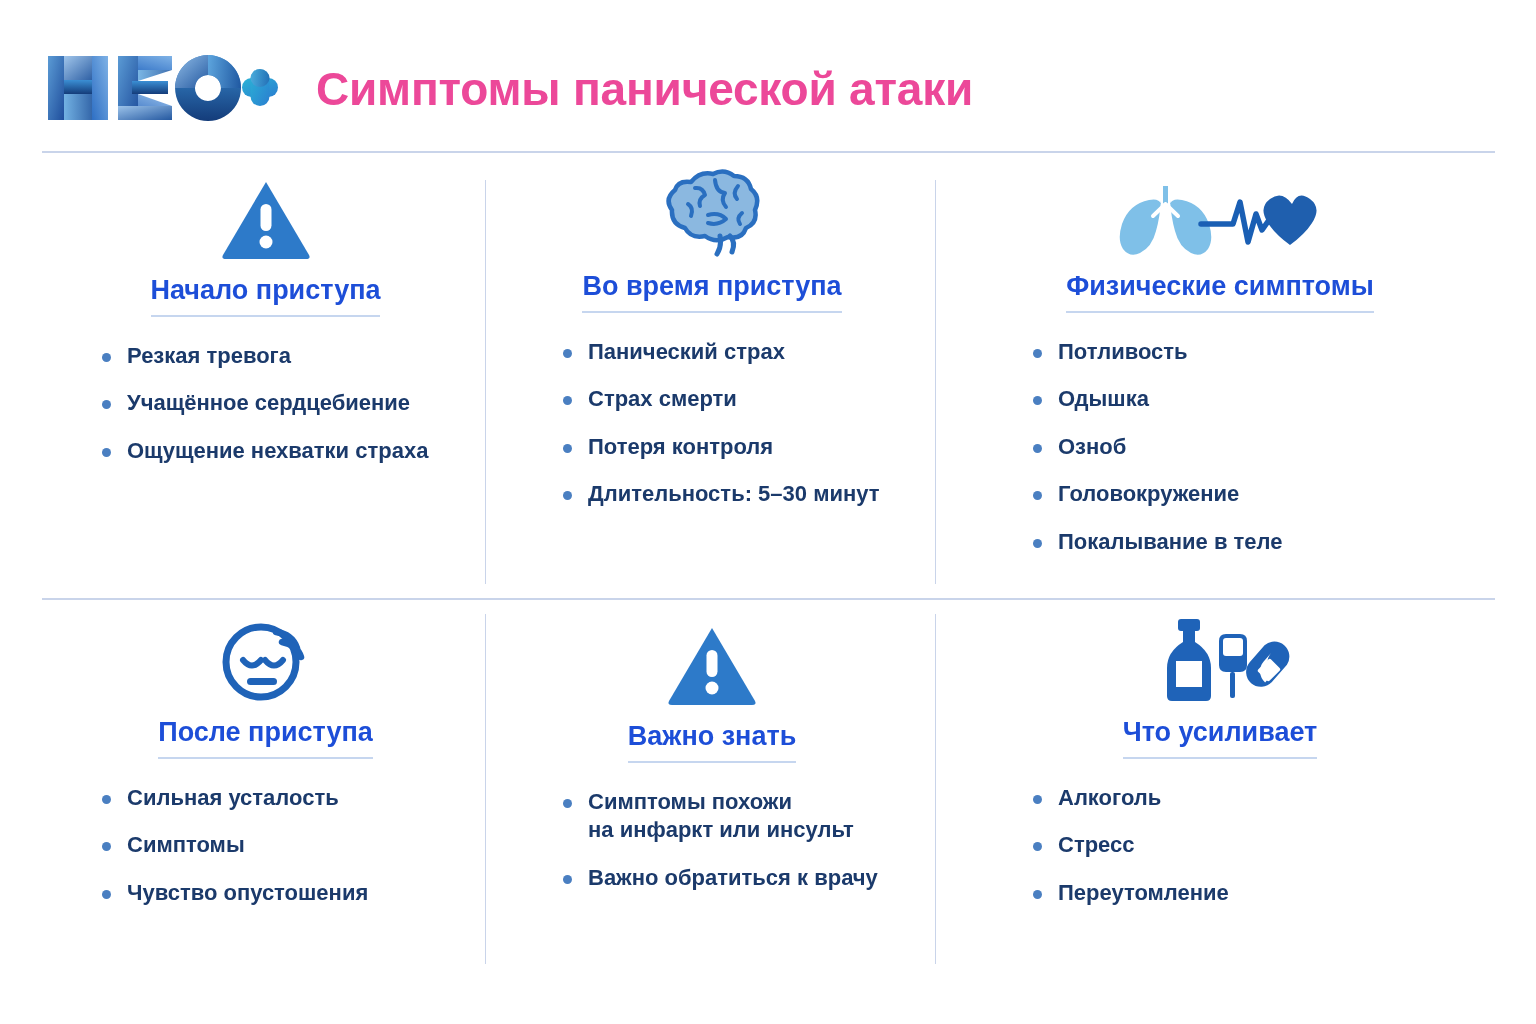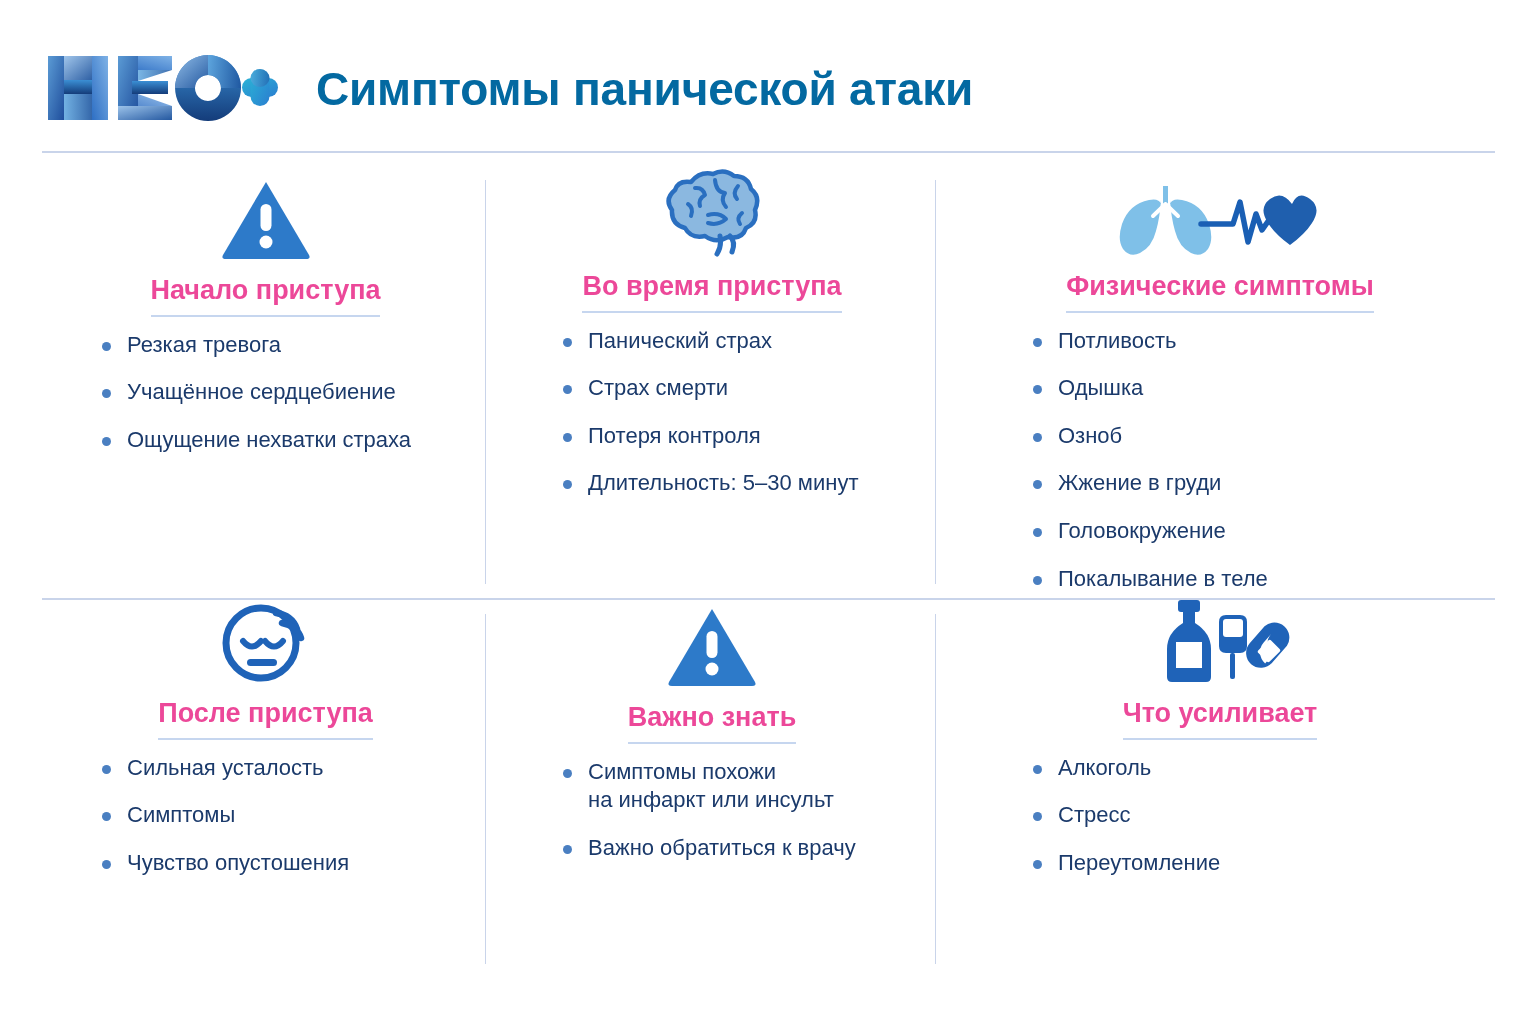--- a/index.html
+++ b/index.html
@@ -36,21 +36,21 @@
   }
   .logo {
     width: 240px;
     height: 76px;
     flex: 0 0 auto;
     display: block;
   }
   .page-title {
     font-size: 46px;
     font-weight: bold;
-    color: #0369a1;
+    color: #ec4899;
     letter-spacing: -0.2px;
     white-space: nowrap;
     line-height: 1;
     margin-top: 2px;
   }
   .header-rule {
     position: absolute;
     left: 42px;
     top: 151px;
     width: 1453px;
@@ -66,21 +66,21 @@
     width: 1453px;
     height: 812px;
   }
   .row {
     position: absolute;
     left: 0;
     width: 1453px;
     display: flex;
   }
   .row-top { top: 0; height: 432px; }
-  .row-bottom { top: 427px; height: 378px; }
+  .row-bottom { top: 446px; height: 378px; }
 
   .mid-rule {
     position: absolute;
     left: 0;
     top: 432px;
     width: 1453px;
     height: 2px;
     background: #c9d4ea;
   }
 
@@ -113,31 +113,32 @@
   .icon-wrap svg { display: block; }
 
   .card-head {
     margin-top: 14px;
     text-align: center;
   }
   .card-title {
     display: inline-block;
     font-size: 27px;
     font-weight: bold;
-    color: #ec4899;
+    color: #1d4ed8;
     line-height: 1.1;
     white-space: nowrap;
     padding-bottom: 9px;
     border-bottom: 2px solid #c6d6ef;
   }
 
   .bullets {
     list-style: none;
-    margin: 14px 0 0 0;
+    margin: 25px 0 0 0;
     padding: 0;
+    font-weight: bold;
   }
   .card-1 .bullets, .card-4 .bullets { padding-left: 36px; }
   .card-2 .bullets, .card-5 .bullets { padding-left: 54px; }
   .card-3 .bullets, .card-6 .bullets { padding-left: 68px; }
 
   .bullet {
     position: relative;
     padding-left: 27px;
     font-size: 22px;
     line-height: 1.30;
@@ -291,21 +292,20 @@
             <path d="M184 24 q-10 -14 -22 -5 q-12 9 -2 24 q7 11 22 22 q15 -11 22 -22 q10 -15 -2 -24 q-12 -9 -18 5 z" transform="translate(-1,0)" fill="#1f5fae"></path>
           </svg>
         </div>
         <div class="card-head">
           <span class="card-title">Физические симптомы</span>
         </div>
         <ul class="bullets">
           <li class="bullet">Потливость</li>
           <li class="bullet">Одышка</li>
           <li class="bullet">Озноб</li>
-          <li class="bullet">Жжение в груди</li>
           <li class="bullet">Головокружение</li>
           <li class="bullet">Покалывание в теле</li>
         </ul>
       </div>
 
     </div>
 
     <div class="row row-bottom">
 
       <div class="card card-4">

